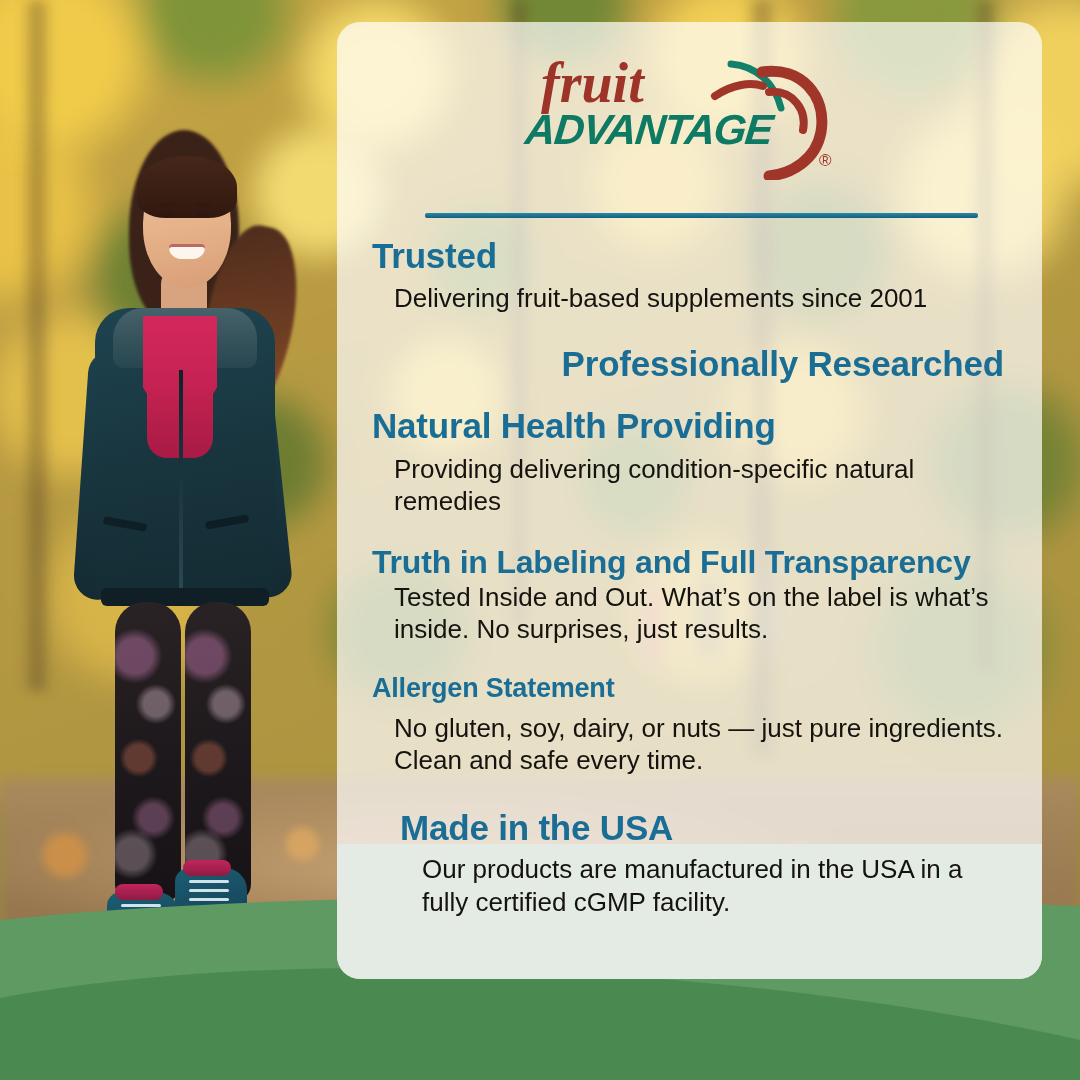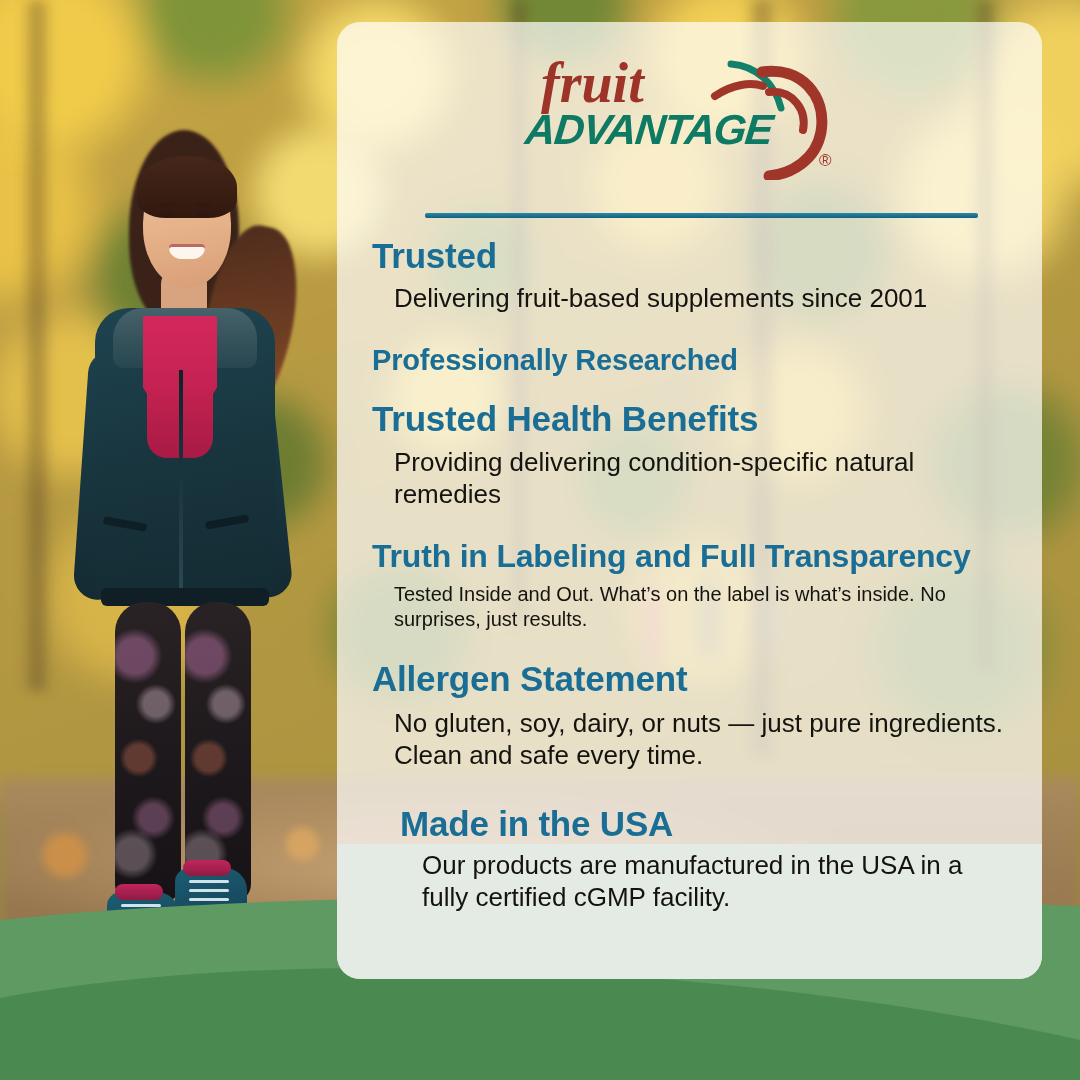--- a/index.html
+++ b/index.html
@@ -172,24 +172,24 @@
   .entry{padding:0 22px 0 35px;}
   .entry h2{
     margin:0;color:#1a6e96;font-weight:700;letter-spacing:-.2px;line-height:1.12;
     font-family:"Liberation Sans", sans-serif;
   }
   .entry p{
     margin:4px 0 0 22px;color:#15130f;font-weight:400;line-height:1.24;
     font-family:"Liberation Sans", sans-serif;
   }
   .e0 h2{font-size:35px;} .e0 p{font-size:26px;margin-top:7px;}
-  .e1{margin-top:30px;} .e1 h2{font-size:29px;} .e1 p{font-size:26px;margin-top:9px;}
+  .e1{margin-top:30px;} .e1 h2{font-size:35px;text-align:right;} .e1 p{font-size:26px;margin-top:9px;}
   .e2{margin-top:22px;} .e2 h2{font-size:35px;} .e2 p{font-size:26px;margin-top:8px;}
-  .e3{margin-top:28px;} .e3 h2{font-size:32px;} .e3 p{font-size:20px;margin-top:8px;}
-  .e4{margin-top:27px;} .e4 h2{font-size:35px;} .e4 p{font-size:26px;margin-top:9px;}
+  .e3{margin-top:28px;} .e3 h2{font-size:32px;} .e3 p{font-size:26px;margin-top:0;}
+  .e4{margin-top:27px;} .e4 h2{font-size:27px;} .e4 p{font-size:26px;margin-top:9px;}
   .e5{margin-top:32px;margin-left:28px;} .e5 h2{font-size:35px;} .e5 p{font-size:26px;margin-top:6px;}
 </style>
 </head>
 <body>
 
 <div class="canvas">
 
   <div class="photo">
     <div class="foliage"></div>
     <div class="trunk t1"></div>
@@ -276,21 +276,21 @@
         <div class="entry e0">
           <h2>Trusted</h2>
           <p>Delivering fruit-based supplements since 2001</p>
         </div>
 
         <div class="entry e1">
           <h2>Professionally Researched</h2>
         </div>
 
         <div class="entry e2">
-          <h2>Trusted Health Benefits</h2>
+          <h2>Natural Health Providing</h2>
           <p>Providing delivering condition-specific natural remedies</p>
         </div>
 
         <div class="entry e3">
           <h2>Truth in Labeling and Full Transparency</h2>
           <p>Tested Inside and Out. What’s on the label is what’s inside. No surprises, just results.</p>
         </div>
 
         <div class="entry e4">
           <h2>Allergen Statement</h2>

